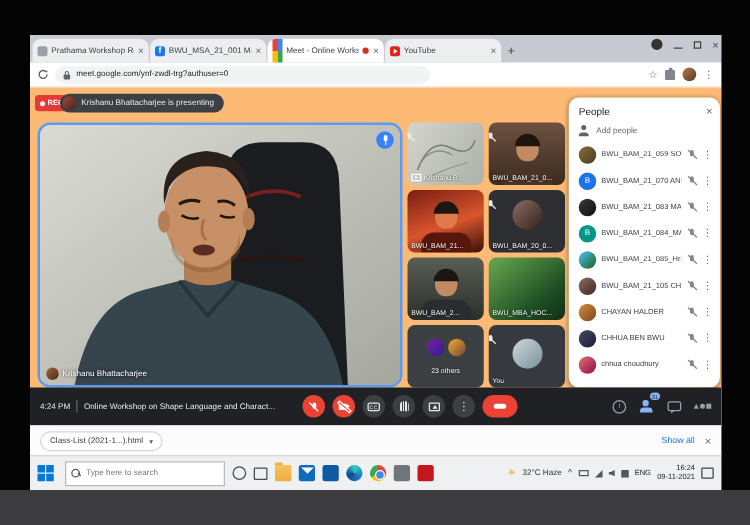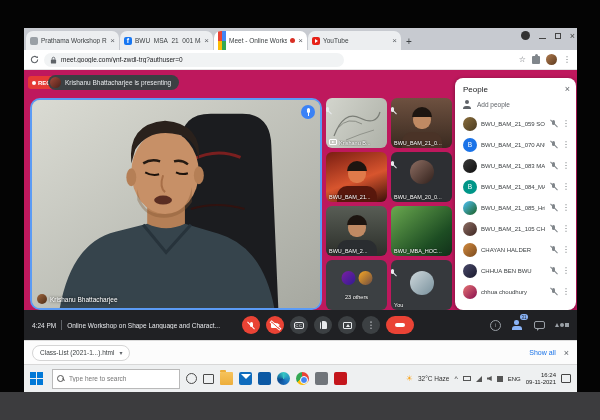--- a/index.html
+++ b/index.html
@@ -32,21 +32,21 @@
   .addrbar{height:20px;background:#fff;display:flex;align-items:center;padding:0 6px;gap:5px;border-bottom:1px solid #e4e4e4}
   .omnibox{height:14px;flex:0 0 300px;background:#f1f3f4;border-radius:7px;display:flex;align-items:center;gap:4px;padding:0 6px}
   .url{font-size:6.5px;color:#202124;white-space:nowrap;overflow:hidden}
   .addr-right{margin-left:auto;display:flex;align-items:center;gap:6px}
   .glyph-ico{font-size:8px;color:#5f6368;line-height:8px}
   .puzzle{width:8px;height:8px;background:#80868b;border-radius:1px;position:relative}
   .puzzle::after{content:"";position:absolute;top:-2px;left:2.5px;width:3px;height:3px;border-radius:50%;background:#80868b}
   .avatar-chip{width:11px;height:11px;border-radius:50%;background:linear-gradient(135deg,#b07b4f,#5d3a1e)}
 
   
-  .meet{position:relative;height:270px;background:#be185d;overflow:hidden}
+  .meet{position:relative;height:270px;background:#fdba74;overflow:hidden}
   .recbadge{position:absolute;left:4px;top:6px;height:13px;background:#e53935;border-radius:3px;display:flex;align-items:center;gap:2px;padding:0 4px;z-index:3}
   .recbadge .dot{width:4px;height:4px;border-radius:50%;background:#fff}
   .recbadge .txt{font-size:6px;color:#fff;font-weight:bold}
   .banner{position:absolute;left:24px;top:5px;height:15px;background:#3c4043;border-radius:8px;display:flex;align-items:center;gap:4px;padding:0 8px 0 2px;z-index:3}
   .banner-av{width:11px;height:11px;border-radius:50%;background:linear-gradient(135deg,#a34a3a,#4a1f18)}
   .banner-txt{font-size:6.5px;color:#e8eaed;white-space:nowrap}
 
   .main-tile{position:absolute;left:6px;top:28px;width:292px;height:212px;border:2px solid #5b9bf5;border-radius:10px;overflow:hidden;background:#bdbfb8}
   .main-tile svg{display:block;width:100%;height:100%}
   .mic-ind{position:absolute;top:5px;right:5px;width:14px;height:14px;border-radius:50%;background:#3b82f6;display:flex;align-items:center;justify-content:center}

